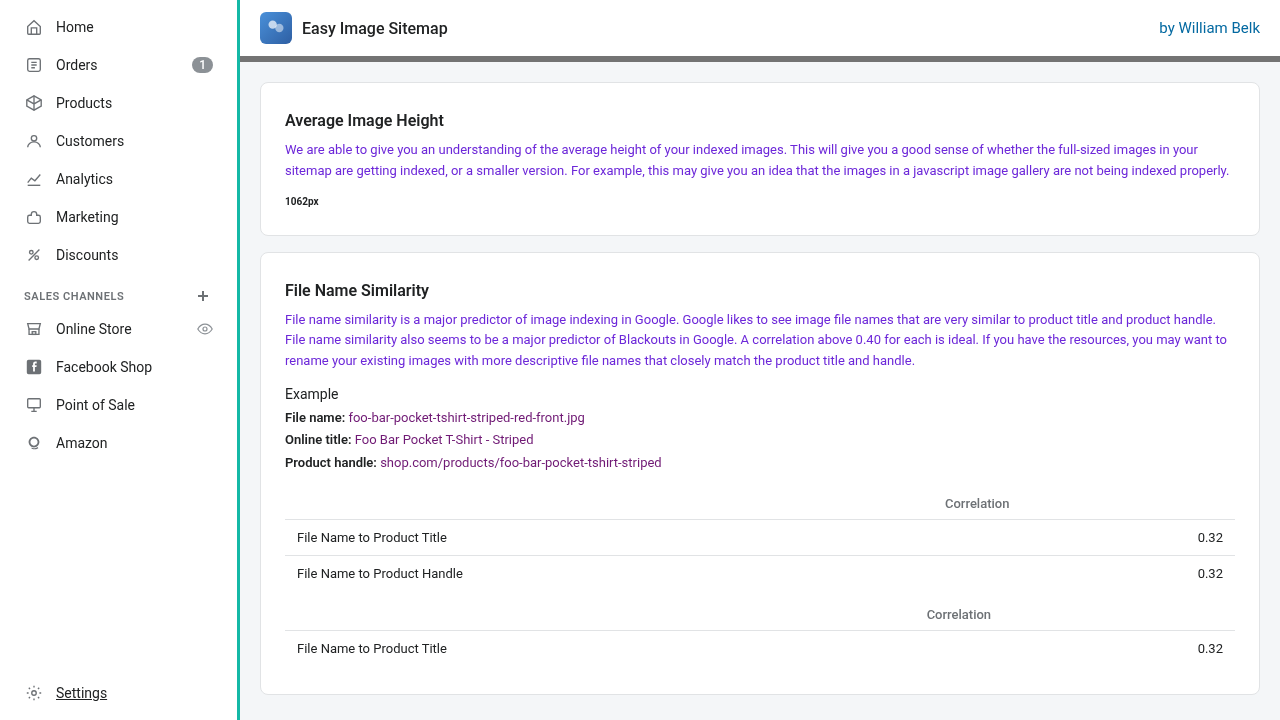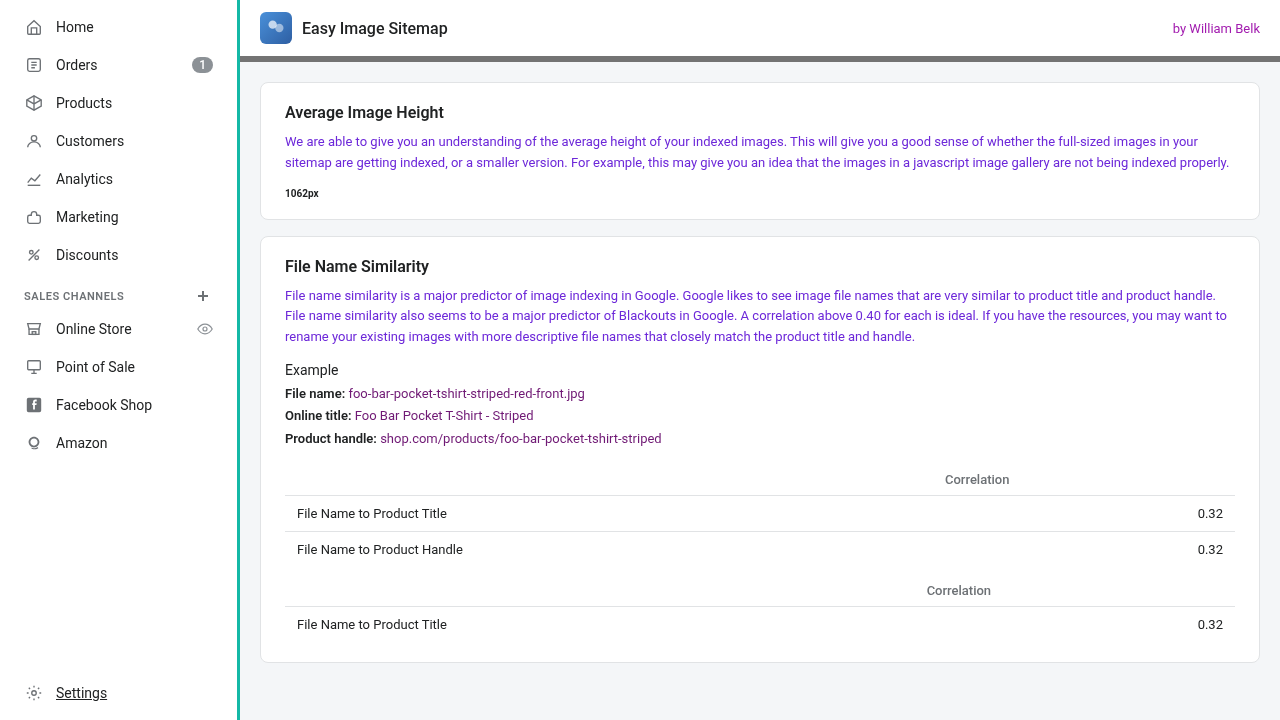--- a/index.html
+++ b/index.html
@@ -103,35 +103,35 @@
       border-radius: 6px;
       background: linear-gradient(135deg, #4a90d9, #2e5fa3);
       display: flex;
       align-items: center;
       justify-content: center;
       color: white;
       font-size: 14px;
       font-weight: bold;
     }
     .app-title { font-size: 16px; font-weight: 500; color: #202223; }
-    .by-author { font-size: 13px; color: #a21caf; }
+    .by-author { font-size: 15px; color: #0369a1; }
 
     
     #content {
       padding: 20px;
       display: flex;
       flex-direction: column;
       gap: 16px;
     }
 
     .card {
       background: #fff;
       border: 1px solid #e1e3e5;
       border-radius: 8px;
-      padding: 20px 24px;
+      padding: 28px 24px;
     }
     .card-title {
       font-size: 16px;
       font-weight: 600;
       color: #202223;
       margin-bottom: 10px;
     }
     .card-description {
       font-size: 13px;
       color: #6d28d9;
@@ -278,35 +278,35 @@
     <span class="eye-icon">
       <svg width="16" height="16" viewBox="0 0 20 20" fill="none" stroke="#8c9196" stroke-width="1.5">
         <path d="M1 10s3.5-6 9-6 9 6 9 6-3.5 6-9 6-9-6-9-6z"></path>
         <circle cx="10" cy="10" r="2.5"></circle>
       </svg>
     </span>
   </div>
 
   <div class="nav-item">
     <span class="nav-icon">
+      <svg width="18" height="18" viewBox="0 0 20 20" fill="#6d7175">
+        <path d="M16 2H4a2 2 0 00-2 2v12a2 2 0 002 2h12a2 2 0 002-2V4a2 2 0 00-2-2zm-3 4h-1.5c-.3 0-.5.2-.5.5V8H13l-.3 2H11v5H9v-5H8V8h1V6.5C9 5.1 9.9 4 11.5 4H13v2z"></path>
+      </svg>
+    </span>
+    <span class="nav-label">Facebook Shop</span>
+  </div>
+
+  <div class="nav-item">
+    <span class="nav-icon">
       <svg width="18" height="18" viewBox="0 0 20 20" fill="none" stroke="#6d7175" stroke-width="1.5">
         <rect x="3" y="3" width="14" height="10" rx="1"></rect>
         <path d="M7 17h6M10 13v4"></path>
       </svg>
     </span>
     <span class="nav-label">Point of Sale</span>
-  </div>
-
-  <div class="nav-item">
-    <span class="nav-icon">
-      <svg width="18" height="18" viewBox="0 0 20 20" fill="#6d7175">
-        <path d="M16 2H4a2 2 0 00-2 2v12a2 2 0 002 2h12a2 2 0 002-2V4a2 2 0 00-2-2zm-3 4h-1.5c-.3 0-.5.2-.5.5V8H13l-.3 2H11v5H9v-5H8V8h1V6.5C9 5.1 9.9 4 11.5 4H13v2z"></path>
-      </svg>
-    </span>
-    <span class="nav-label">Facebook Shop</span>
   </div>
 
   <div class="nav-item">
     <span class="nav-icon">
       <svg width="18" height="18" viewBox="0 0 20 20" fill="#6d7175">
         <path d="M10 3C6.7 3 4 5.7 4 9s2.7 6 6 6 6-2.7 6-6-2.7-6-6-6zm0 10c-2.2 0-4-1.8-4-4s1.8-4 4-4 4 1.8 4 4-1.8 4-4 4zm4.5 1.5c-.8.5-1.8.8-2.7 1-1.4.3-2.9.3-4.3-.1-.3-.1-.5.1-.4.4.1.2.3.4.5.5 1.8.8 3.8.9 5.7.3.5-.2 1-.4 1.4-.7.3-.2.2-.6-.2-.4z"></path>
       </svg>
     </span>
     <span class="nav-label">Amazon</span>
   </div>

